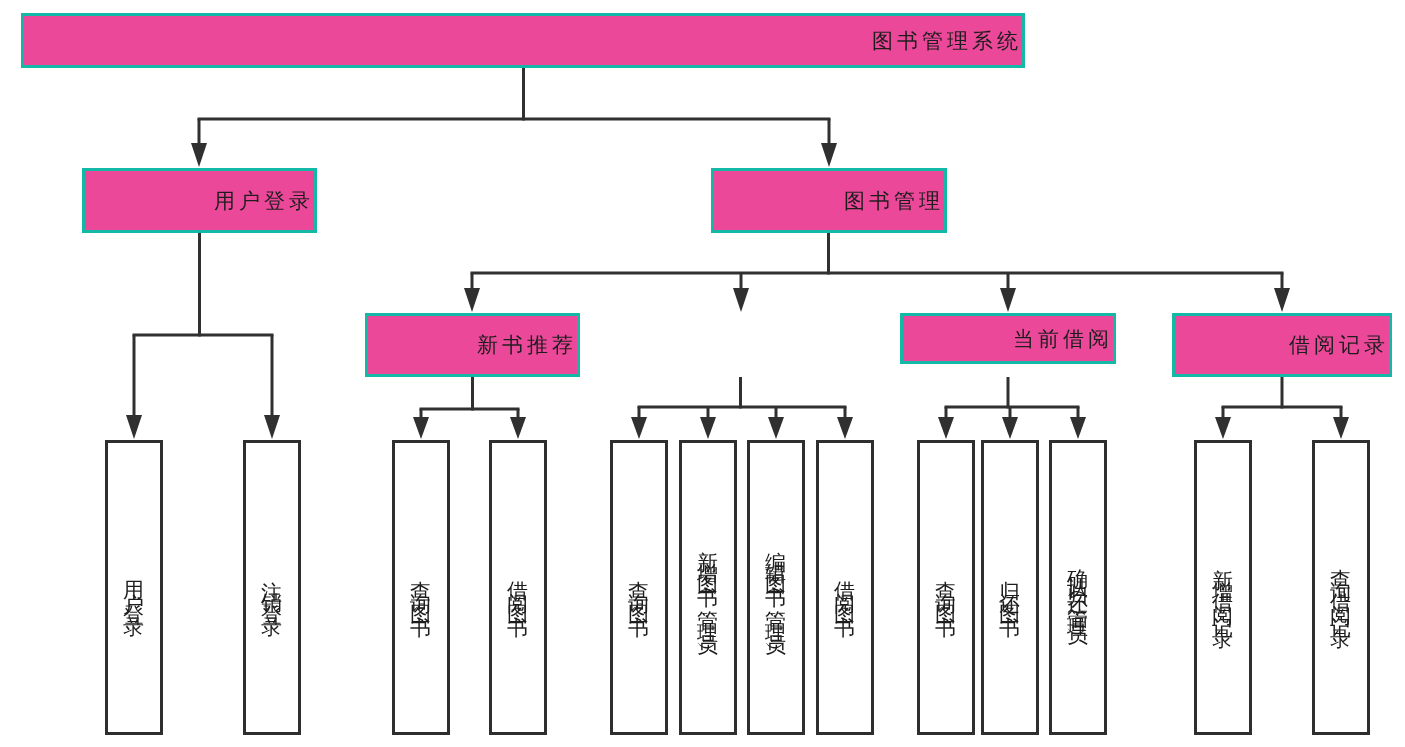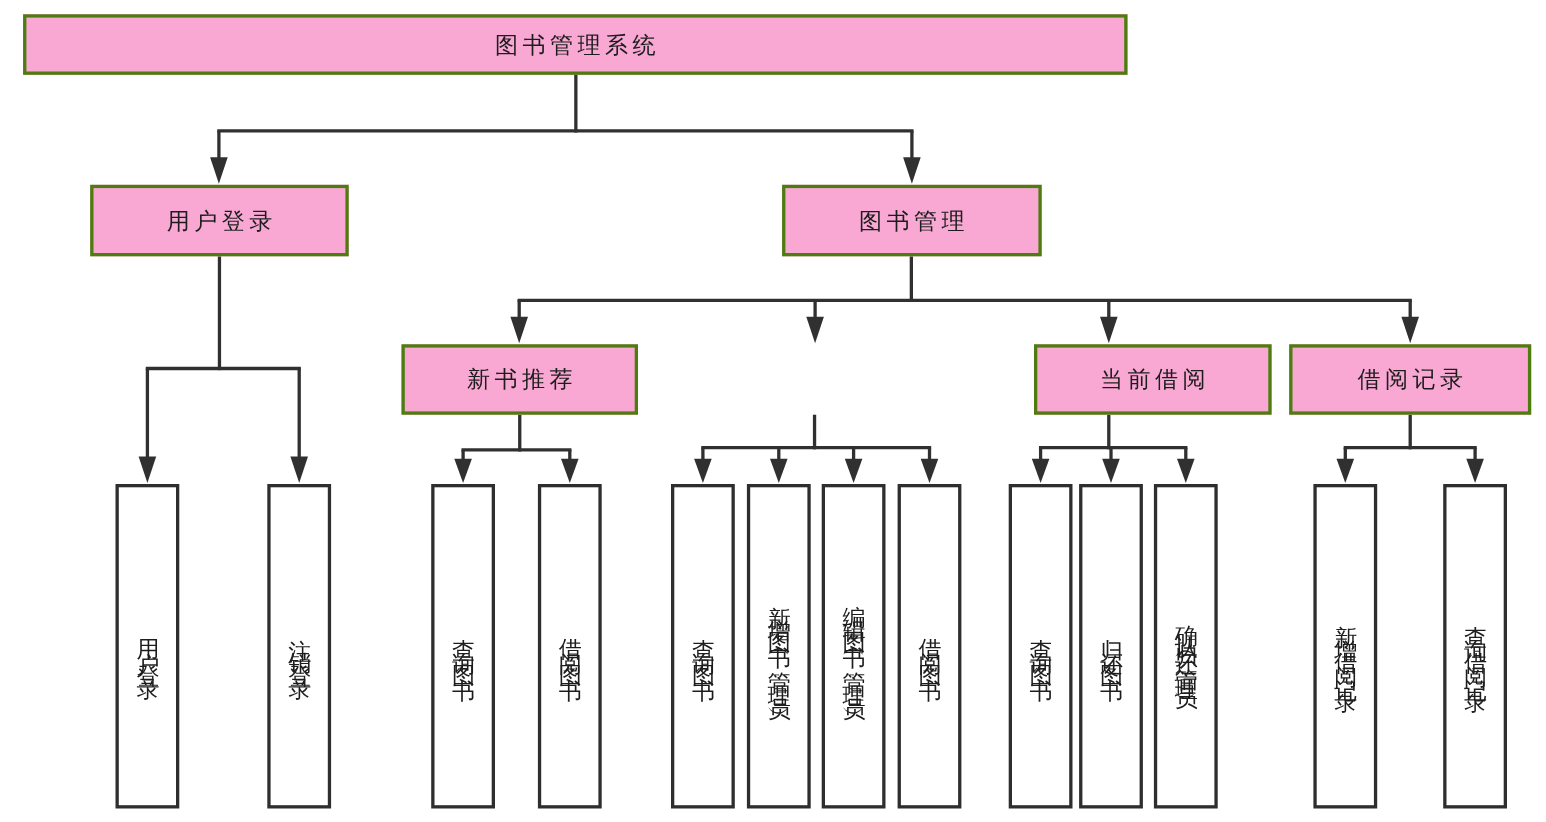--- a/index.html
+++ b/index.html
@@ -9,35 +9,35 @@
     background:#ffffff;
     font-family:"Liberation Sans", sans-serif;
     overflow:hidden;
   }
   svg.connectors{position:absolute;left:0;top:0;width:1405px;height:747px;}
   svg.connectors line{stroke:#303030;stroke-width:3;}
   svg.connectors polygon{fill:#303030;}
   .node{
     position:absolute;
     box-sizing:border-box;
-    border:3px solid #4d7c0f;
-    background:#f9a8d4;
-    display:flex;align-items:center;justify-content:center;
+    border:3px solid #14b8a6;
+    background:#ec4899;
+    display:flex;align-items:center;justify-content:flex-end;
     color:#1d1d1d;
     font-size:21px;
     letter-spacing:4px;
     text-indent:4px;
     white-space:nowrap;
   }
   .node.root{left:21px;top:13px;width:1004px;height:55px;}
   .node.n-userlogin{left:82px;top:168px;width:235px;height:65px;}
   .node.n-bookmgmt{left:711px;top:168px;width:236px;height:65px;}
   .node.g1{left:365px;top:313px;width:215px;height:64px;}
   .node.g2{left:633px;top:313px;width:215px;height:64px;}
-  .node.g3{left:900px;top:313px;width:216px;height:64px;margin-left:40px;}
+  .node.g3{left:900px;top:313px;width:216px;height:51px;}
   .node.g4{left:1172px;top:313px;width:220px;height:64px;}
   .leaf{
     position:absolute;
     top:440px;width:58px;height:295px;
     box-sizing:border-box;
     border:3px solid #2e2e2e;
     background:#ffffff;
     display:flex;align-items:center;justify-content:center;
     color:#1d1d1d;
   }

